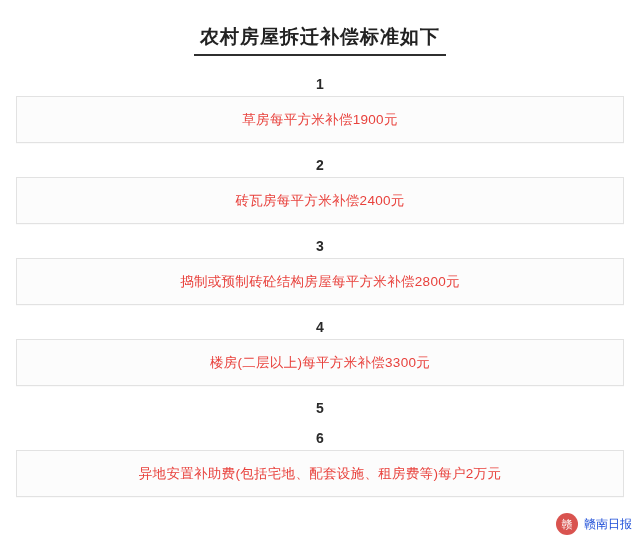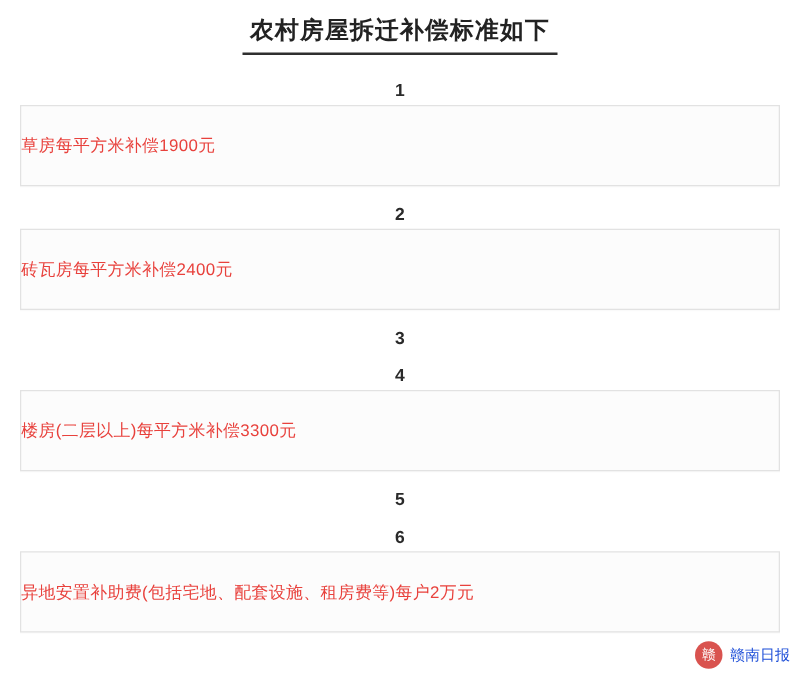--- a/index.html
+++ b/index.html
@@ -15,21 +15,21 @@
     overflow: hidden;
   }
   .page {
     width: 640px;
     height: 541px;
     position: relative;
     box-sizing: border-box;
   }
   .title-wrap {
     text-align: center;
-    padding-top: 12px;
+    padding-top: 24px;
     padding-bottom: 6px;
   }
   .title {
     display: inline-block;
     font-size: 19px;
     font-weight: bold;
     color: #222222;
     letter-spacing: 1px;
     border-bottom: 2px solid #2f2f2f;
     padding: 0 6px 4px 6px;
@@ -48,24 +48,24 @@
     text-align: center;
     font-size: 14px;
     font-weight: bold;
     color: #2a2a2a;
     line-height: 16px;
     margin-bottom: 4px;
   }
   .box {
     border: 1px solid #e2e2e2;
     background: #fcfcfc;
-    height: 65px;
+    height: 47px;
     display: flex;
     align-items: center;
-    justify-content: flex-start;
+    justify-content: center;
     box-sizing: border-box;
     box-shadow: 0 1px 0 rgba(0,0,0,0.02);
   }
   .box-text {
     font-size: 13.5px;
     color: #e8413c;
     letter-spacing: 0.3px;
     text-align: center;
     line-height: 18px;
   }
@@ -116,20 +116,23 @@
 
     <div class="item">
       <div class="num">2</div>
       <div class="box">
         <div class="box-text">砖瓦房每平方米补偿2400元</div>
       </div>
     </div>
 
     <div class="item">
       <div class="num">3</div>
+      <div class="box">
+        <div class="box-text">捣制或预制砖砼结构房屋每平方米补偿2800元</div>
+      </div>
     </div>
 
     <div class="item">
       <div class="num">4</div>
       <div class="box">
         <div class="box-text">楼房(二层以上)每平方米补偿3300元</div>
       </div>
     </div>
 
     <div class="item">

